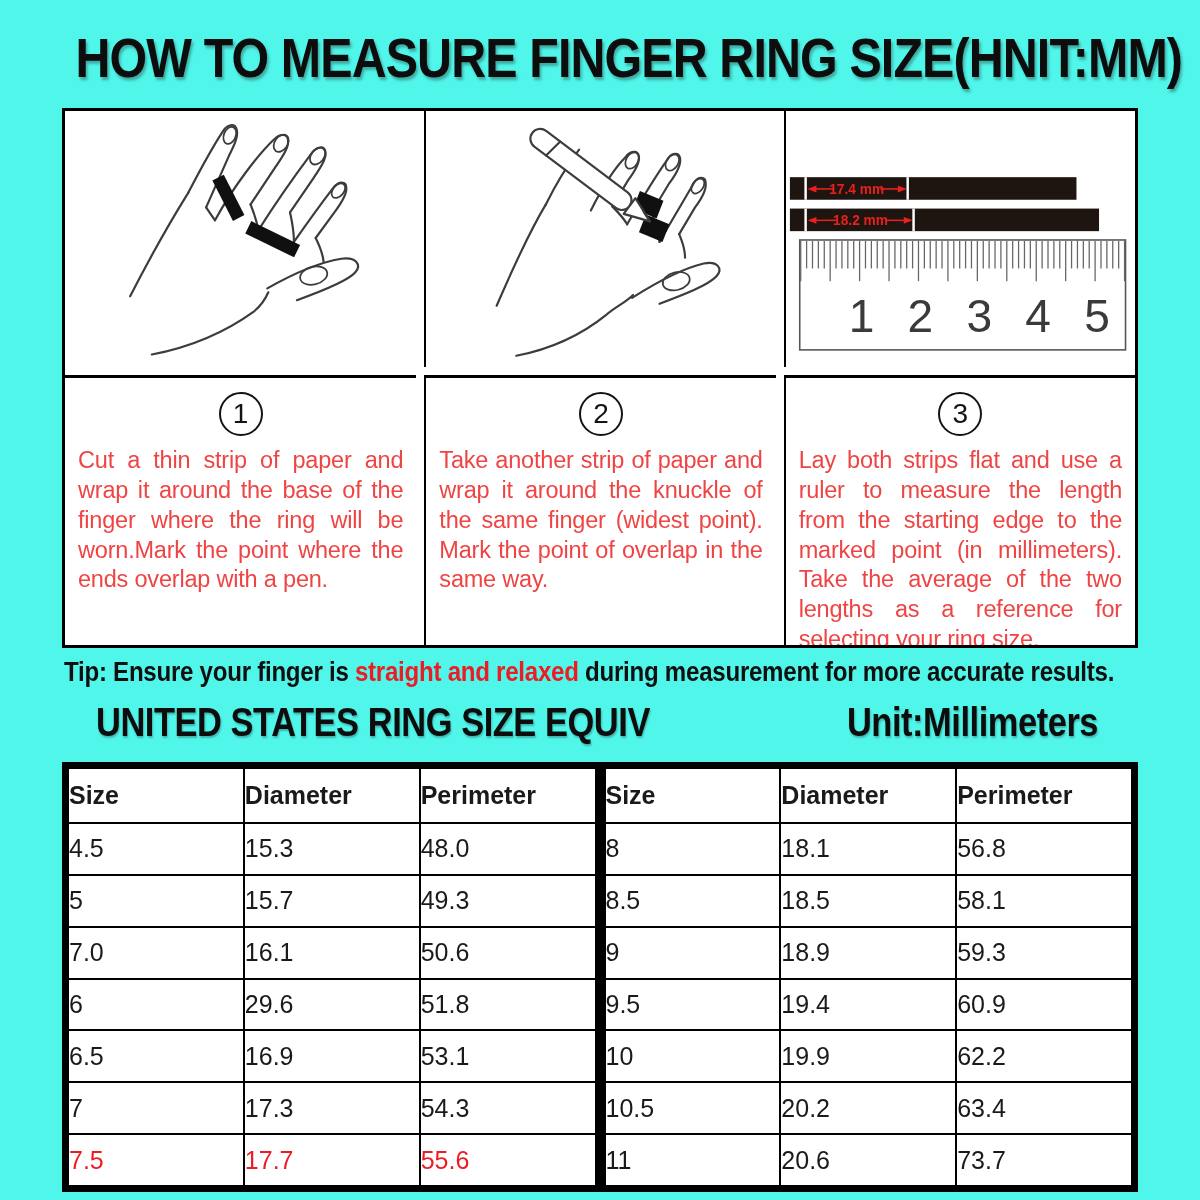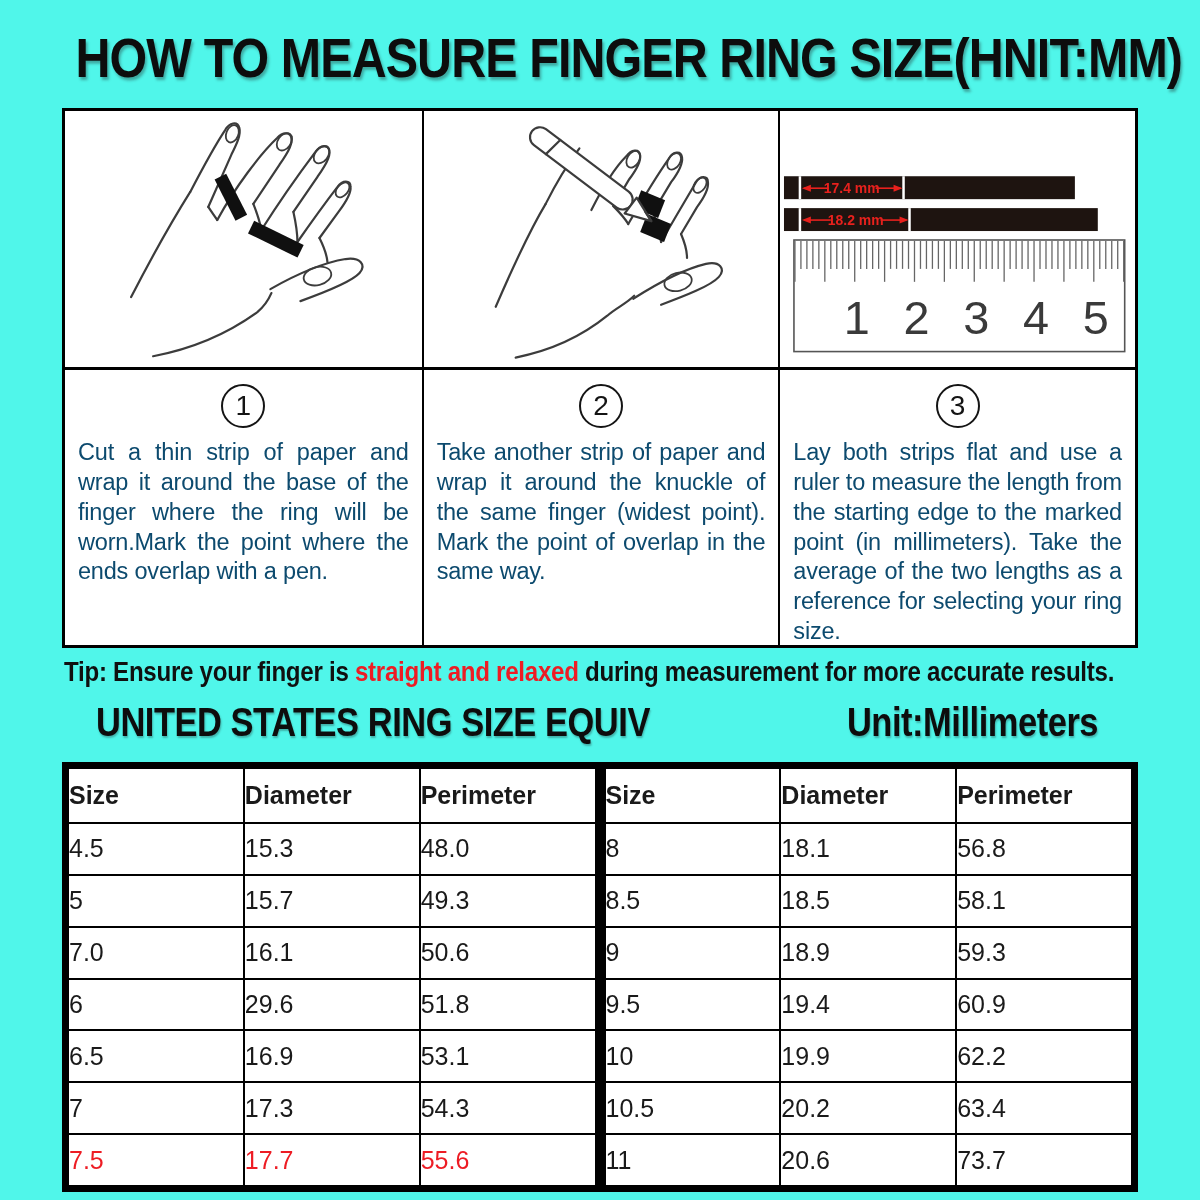--- a/index.html
+++ b/index.html
@@ -12,34 +12,34 @@
   .title .inner {
     display:inline-block; transform:scaleX(.88); transform-origin:center;
     font-size:55px; font-weight:900; letter-spacing:-1px; color:#0d0d0d; white-space:nowrap;
     text-shadow:2px 3px 3px rgba(30,30,30,.35);
   }
 
   
   .guide {
     position:absolute; left:62px; top:108px; width:1076px; height:540px;
     background:#fff; border:3px solid #000;
-    display:grid; grid-template-columns:1fr 1fr 1fr; grid-template-rows:256px 1fr;
+    display:grid; grid-template-columns:1fr 1fr 1fr; grid-template-rows:256px 1fr;gap:8px;
   }
   .gcell { border-left:2px solid #000; overflow:hidden; }
   .gcell.first { border-left:none; }
   .gcell.textrow { border-top:3px solid #000; padding:10px 13px 8px; }
   .illus { display:flex; align-items:center; justify-content:center; }
   .illus svg { width:100%; height:100%; display:block; }
   .step-num-wrap { text-align:center; margin:4px 0 10px; }
   .step-num {
     display:inline-block; width:44px; height:44px; border:2.5px solid #141414; border-radius:50%;
     font-size:28px; line-height:40px; color:#141414; font-weight:500; text-align:center;
   }
   .step-text {
-    font-size:23.5px; line-height:1.27; color:#0c4a6e; letter-spacing:-.2px;
+    font-size:23.5px; line-height:1.27; color:#ef4444; letter-spacing:-.2px;
     text-align:justify; text-align-last:left;
   }
 
   
   .tip { position:absolute; left:64px; top:656px; white-space:nowrap; }
   .tip .inner {
     display:inline-block; transform:scaleX(.86); transform-origin:left;
     font-size:28px; font-weight:600; letter-spacing:-.3px; color:#101010;
   }
   .tip .hl { color:#ed1c24; }

